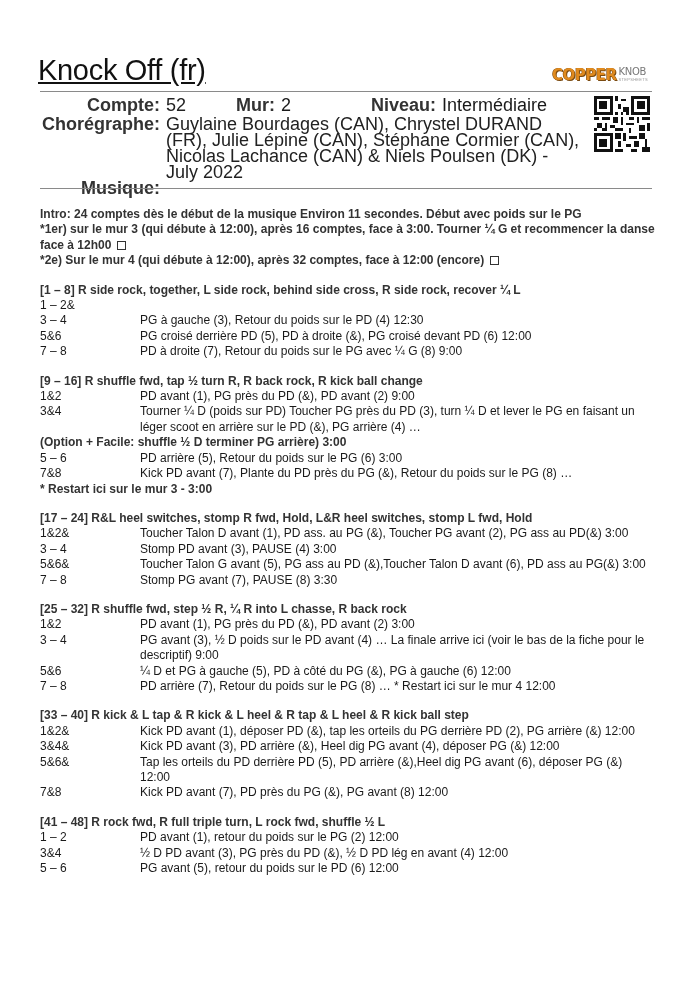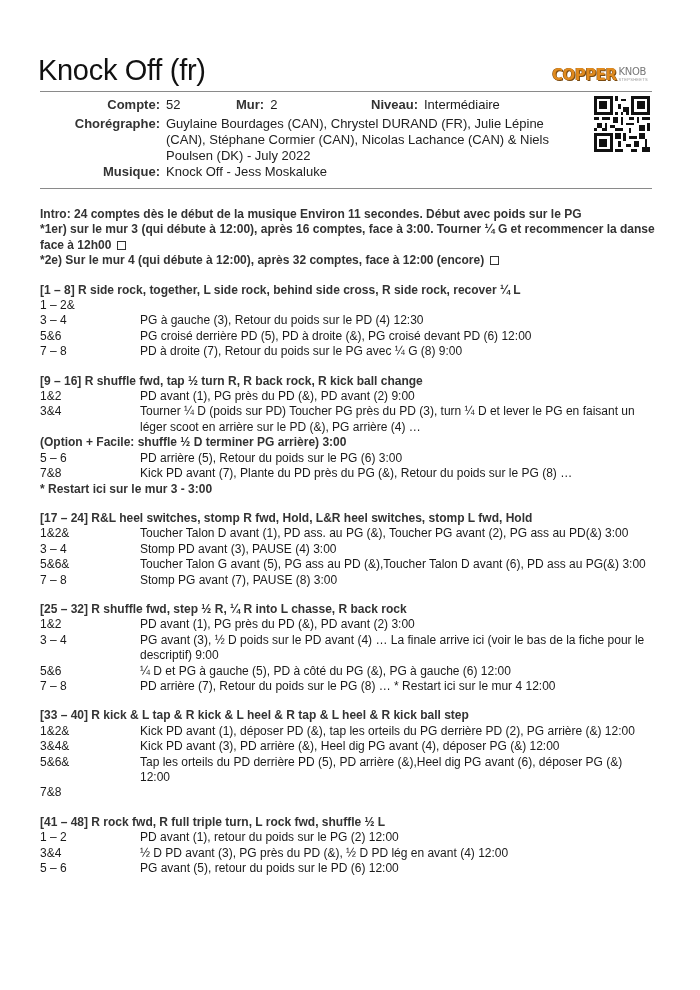--- a/index.html
+++ b/index.html
@@ -1,32 +1,32 @@
 <!DOCTYPE html>
 <html><head>
   <meta charset="utf-8">
   <style>
     html, body { margin: 0; padding: 0; background: #ffffff; }
     body { width: 700px; height: 990px; position: relative; overflow: hidden;
            font-family: "Liberation Sans", sans-serif; color: #1a1a1a; }
     .page { position: absolute; left: 0; top: 0; width: 700px; height: 990px; }
     .title { position: absolute; left: 38px; top: 52px; font-size: 29px; font-weight: normal;
-             letter-spacing: -0.3px; color: #111; margin: 0; line-height: 36px; }
+             letter-spacing: -0.3px; color: #111; margin: 0; line-height: 36px; text-decoration: underline; }
     .logo { position: absolute; left: 552px; top: 66px; width: 118px; height: 22px; display: flex; align-items: flex-start; }
     .logo-copper { font-family: "DejaVu Sans", sans-serif; font-weight: bold; font-size: 15px; color: #e08a1e;
                    letter-spacing: -0.5px; line-height: 18px;
                    text-shadow: 1px 1px 0 #7a4a10, -0.5px -0.5px 0 #7a4a10; }
     .logo-right { display: flex; flex-direction: column; margin-left: 2px; }
     .logo-knob { font-family: "DejaVu Sans", sans-serif; font-weight: normal; font-size: 10px; color: #777;
                  line-height: 11px; letter-spacing: -0.3px; }
     .logo-sub { font-size: 4px; color: #999; line-height: 5px; letter-spacing: 0.3px; }
     .rule { position: absolute; left: 40px; width: 612px; height: 0; border-top: 1.5px solid #8a8a8a; }
     .rule.r1 { top: 91px; }
     .rule.r2 { top: 188px; }
-    .meta { position: absolute; left: 40px; top: 97px; width: 540px; font-size: 13px; line-height: 16px; }
+    .meta { position: absolute; left: 40px; top: 97px; width: 540px; font-size: 18px; line-height: 16px; }
     .meta-row { display: flex; }
     .meta-label { width: 126px; text-align: right; font-weight: bold; color: #333; padding-right: 6px; box-sizing: border-box; flex-shrink: 0; }
     .meta-value { color: #222; }
     .meta-row.first .meta-value { width: 70px; }
     .meta-inline-label { font-weight: bold; color: #333; margin-left: 0; margin-right: 6px; }
     .meta-mur { width: 135px; display: inline-block; }
     .meta-row.multi .meta-value { width: 420px; }
     .qr { position: absolute; left: 594px; top: 96px; width: 56px; height: 56px; }
     .content { position: absolute; left: 40px; top: 207px; width: 620px; font-size: 12px; line-height: 15.4px; }
     .bold { font-weight: bold; color: #333; }
@@ -66,21 +66,20 @@
       <span>
         <span class="meta-inline-label">Niveau:</span><span>Intermédiaire</span>
       </span>
     </div>
     <div class="meta-row multi" style="margin-top:3px;">
       <span class="meta-label">Chorégraphe:</span>
       <span class="meta-value">Guylaine Bourdages (CAN), Chrystel DURAND (FR), Julie Lépine (CAN), Stéphane Cormier (CAN), Nicolas Lachance (CAN) &amp; Niels Poulsen (DK) - July 2022</span>
     </div>
     <div class="meta-row multi" style="margin-top:0;">
       <span class="meta-label">Musique:</span>
-      <span class="meta-value">Knock Off - Jess Moskaluke</span>
     </div>
   </div>
 
   <svg class="qr" viewBox="0 0 21 21" shape-rendering="crispEdges">
     <rect width="21" height="21" fill="#fff"></rect>
     <g fill="#111">
       <rect x="0" y="0" width="7" height="7"></rect>
         <rect x="1" y="1" width="5" height="5" fill="#fff"></rect>
         <rect x="2" y="2" width="3" height="3"></rect>
       <rect x="14" y="0" width="7" height="7"></rect>
@@ -187,21 +186,21 @@
       <div class="step">
           <span class="count">3 – 4</span>
           <span class="desc">Stomp PD avant (3), PAUSE (4) 3:00</span>
         </div>
       <div class="step">
           <span class="count">5&amp;6&amp;</span>
           <span class="desc">Toucher Talon G avant (5), PG ass au PD (&amp;),Toucher Talon D avant (6), PD ass au PG(&amp;) 3:00</span>
         </div>
       <div class="step">
           <span class="count">7 – 8</span>
-          <span class="desc">Stomp PG avant (7), PAUSE (8) 3:00</span>
+          <span class="desc">Stomp PG avant (7), PAUSE (8) 3:30</span>
         </div>
     </div>
 
     <div class="section">
       <p class="section-title">[25 – 32] R shuffle fwd, step ½ R, ¼ R into L chasse, R back rock</p>
       <div class="step">
           <span class="count">1&amp;2</span>
           <span class="desc">PD avant (1), PG près du PD (&amp;), PD avant (2) 3:00</span>
         </div>
       <div class="step">
@@ -227,20 +226,21 @@
       <div class="step">
           <span class="count">3&amp;4&amp;</span>
           <span class="desc">Kick PD avant (3), PD arrière (&amp;), Heel dig PG avant (4), déposer PG (&amp;) 12:00</span>
         </div>
       <div class="step">
           <span class="count">5&amp;6&amp;</span>
           <span class="desc">Tap les orteils du PD derrière PD (5), PD arrière (&amp;),Heel dig PG avant (6), déposer PG (&amp;) 12:00</span>
         </div>
       <div class="step">
           <span class="count">7&amp;8</span>
+          <span class="desc">Kick PD avant (7), PD près du PG (&amp;), PG avant (8) 12:00</span>
         </div>
     </div>
 
     <div class="section">
       <p class="section-title">[41 – 48] R rock fwd, R full triple turn, L rock fwd, shuffle ½ L</p>
       <div class="step">
           <span class="count">1 – 2</span>
           <span class="desc">PD avant (1), retour du poids sur le PG (2) 12:00</span>
         </div>
       <div class="step">

